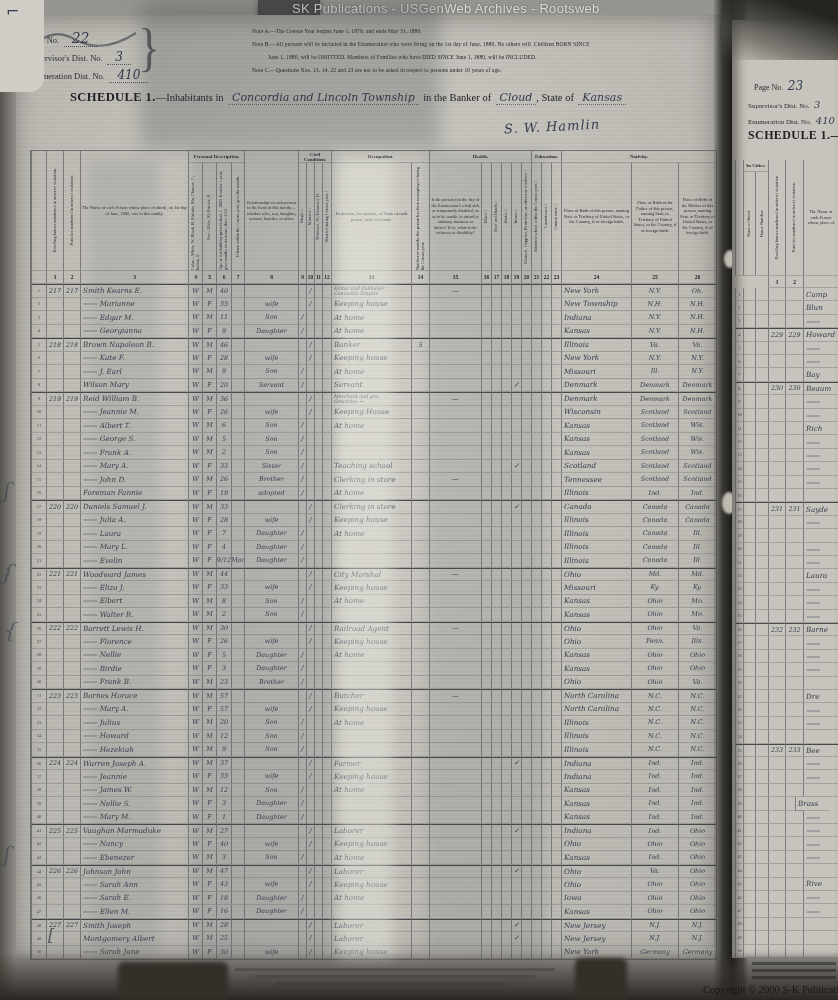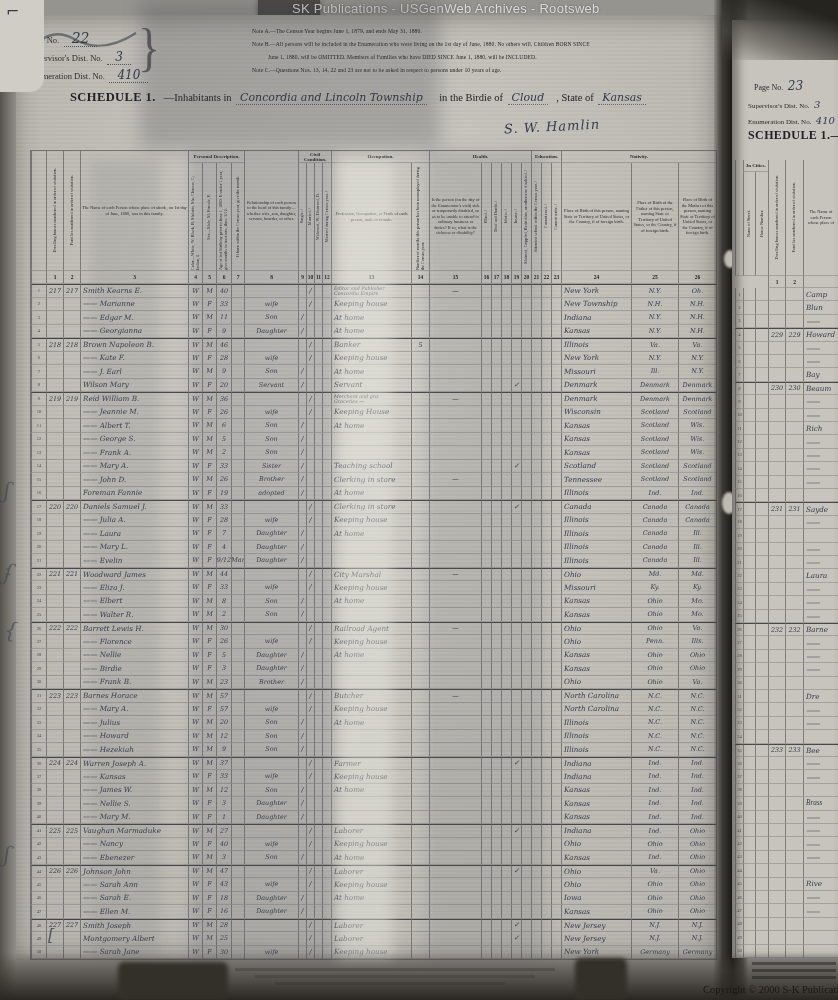--- a/index.html
+++ b/index.html
@@ -29,21 +29,21 @@
      box-shadow:inset 6px 0 10px rgba(40,38,34,.5);}
   .hw{font-family:"DejaVu Serif",serif;font-style:italic;color:#333a4d;}
   
   .hdr-line{position:absolute;white-space:nowrap;}
   .hdr-label{font-family:"Liberation Serif",serif;font-size:8.5px;color:#2c2b30;}
   .hdr-val{font-size:12px;border-bottom:1px dotted #55545a;padding:0 8px;}
   .brace{position:absolute;font-family:"Liberation Serif",serif;font-size:46px;color:#3a393f;opacity:.7;transform:scaleY(1.15);}
   .note{position:absolute;font-family:"Liberation Serif",serif;font-size:5.6px;color:#28272c;white-space:nowrap;letter-spacing:.1px;}
   .title-row{position:absolute;white-space:nowrap;}
   .t-big{font-family:"Liberation Serif",serif;font-weight:bold;font-size:12.5px;letter-spacing:.4px;color:#222127;}
-  .t-med{font-family:"Liberation Serif",serif;font-size:10.5px;color:#222127;margin-left:8px;}
+  .t-med{font-family:"Liberation Serif",serif;font-size:10.5px;color:#222127;}
   .t-hw{font-size:11px;border-bottom:1px dotted #66656b;padding:0 4px;white-space:nowrap;}
   .sig{position:absolute;font-size:13px;transform:rotate(-3deg);letter-spacing:1px;}
   
   .tbl{position:absolute;}
   .cell{position:absolute;box-sizing:border-box;border-left:1px solid rgba(58,58,66,.5);
         border-bottom:1px solid rgba(92,92,98,.32);overflow:hidden;}
   .gtitle{font-family:"Liberation Serif",serif;font-weight:bold;font-size:5px;color:#2a292e;
         display:flex;align-items:center;justify-content:center;text-align:center;}
   .hcell{display:flex;align-items:center;justify-content:center;}
   .vtxt{writing-mode:vertical-rl;transform:rotate(180deg);font-size:4.3px;line-height:1.1;
@@ -94,21 +94,21 @@
     <div class="brace" style="left:126px;top:6px;">}</div>
 
     <div class="note" style="left:240px;top:13px;">Note A.—The Census Year begins June 1, 1879, and ends May 31, 1880.</div>
     <div class="note" style="left:240px;top:26px;">Note B.—All persons will be included in the Enumeration who were living on the 1st day of June, 1880.  No others will.  Children BORN SINCE</div>
     <div class="note" style="left:256px;top:39px;">June 1, 1880, will be OMITTED.  Members of Families who have DIED SINCE June 1, 1880, will be INCLUDED.</div>
     <div class="note" style="left:240px;top:52px;">Note C.—Questions Nos. 13, 14, 22 and 23 are not to be asked in respect to persons under 10 years of age.</div>
 
     <div class="title-row" style="left:58px;top:72px;">
       <span class="t-big">SCHEDULE 1.</span><span class="t-med">—Inhabitants in</span>
       <span class="hw t-hw">Concordia and Lincoln Township</span>
-      <span class="t-med">in the Birdie of</span>
+      <span class="t-med">in the Banker of</span>
       <span class="hw t-hw" style="min-width:90px;">Cloud</span><span class="t-med">, State of</span>
       <span class="hw t-hw" style="min-width:70px;">Kansas</span>
     </div>
     <div class="sig hw" style="left:492px;top:104px;">S. W. Hamlin</div>
 
     <svg class="scribble" style="left:4px;top:6px;" width="130" height="48">
       <path d="M6 40 Q 30 2 58 18 T 120 12" stroke="rgba(47,51,64,.55)" stroke-width="2.2" fill="none"></path>
       <path d="M2 14 L 10 4 L 12 26" stroke="rgba(47,51,64,.6)" stroke-width="1.6" fill="none"></path>
     </svg>
   </div>
@@ -1200,21 +1200,21 @@
       <div class="cell hwc mark hh" style="left: 490px; top: 605.5px; width: 10px; height: 13.5px;"></div>
       <div class="cell hwc mark hh" style="left: 500px; top: 605.5px; width: 10px; height: 13.5px;"></div>
       <div class="cell hwc mark hh" style="left: 510px; top: 605.5px; width: 10px; height: 13.5px;"></div>
       <div class="cell hwc mark hh" style="left: 520px; top: 605.5px; width: 10px; height: 13.5px;"></div>
       <div class="cell hwc nm hh" style="left: 530px; top: 605.5px; width: 70px; height: 13.5px;">Indiana</div>
       <div class="cell hwc smc hh" style="left: 600px; top: 605.5px; width: 47px; height: 13.5px;">Ind.</div>
       <div class="cell hwc smc hh" style="left: 647px; top: 605.5px; width: 38px; height: 13.5px;">Ind.</div>
       <div class="cell lncell" style="left: 0px; top: 619px; width: 15px; height: 13.5px;">37</div>
       <div class="cell hwc smc" style="left: 15px; top: 619px; width: 17px; height: 13.5px;"></div>
       <div class="cell hwc smc" style="left: 32px; top: 619px; width: 17px; height: 13.5px;"></div>
-      <div class="cell hwc nm" style="left: 49px; top: 619px; width: 108px; height: 13.5px;">——  Kansas</div>
+      <div class="cell hwc nm" style="left: 49px; top: 619px; width: 108px; height: 13.5px;">——  Jeannie</div>
       <div class="cell hwc smc" style="left: 157px; top: 619px; width: 14px; height: 13.5px;">W</div>
       <div class="cell hwc smc" style="left: 171px; top: 619px; width: 14px; height: 13.5px;">F</div>
       <div class="cell hwc smc" style="left: 185px; top: 619px; width: 15px; height: 13.5px;">33</div>
       <div class="cell hwc smc" style="left: 200px; top: 619px; width: 13px; height: 13.5px;"></div>
       <div class="cell hwc smc" style="left: 213px; top: 619px; width: 54px; height: 13.5px;">wife</div>
       <div class="cell hwc mark" style="left: 267px; top: 619px; width: 8px; height: 13.5px;"></div>
       <div class="cell hwc mark" style="left: 275px; top: 619px; width: 8px; height: 13.5px;">∕</div>
       <div class="cell hwc mark" style="left: 283px; top: 619px; width: 8px; height: 13.5px;"></div>
       <div class="cell hwc mark" style="left: 291px; top: 619px; width: 9px; height: 13.5px;"></div>
       <div class="cell hwc nm" style="left: 300px; top: 619px; width: 80px; height: 13.5px;">Keeping house</div>
@@ -1852,21 +1852,21 @@
       <div class="cell " style="left: 8px; top: 623.8px; width: 12px; height: 13.4px;"></div>
       <div class="cell " style="left: 20px; top: 623.8px; width: 13px; height: 13.4px;"></div>
       <div class="cell hwc smc" style="left: 33px; top: 623.8px; width: 17px; height: 13.4px;"></div>
       <div class="cell hwc smc" style="left: 50px; top: 623.8px; width: 18px; height: 13.4px;"></div>
       <div class="cell hwc nm" style="left: 68px; top: 623.8px; width: 35px; height: 13.4px;"></div>
       <div class="cell lncell" style="left: 0px; top: 637.2px; width: 8px; height: 13.4px;">39</div>
       <div class="cell " style="left: 8px; top: 637.2px; width: 12px; height: 13.4px;"></div>
       <div class="cell " style="left: 20px; top: 637.2px; width: 13px; height: 13.4px;"></div>
       <div class="cell hwc smc" style="left: 33px; top: 637.2px; width: 17px; height: 13.4px;"></div>
       <div class="cell hwc smc" style="left: 50px; top: 637.2px; width: 18px; height: 13.4px;"></div>
-      <div class="cell hwc nm" style="left: 68px; top: 637.2px; width: 35px; height: 13.4px; font-family: Liberation Serif, serif;">Brass</div>
+      <div class="cell hwc nm" style="left: 60px; top: 637.2px; width: 35px; height: 13.4px;">Brass</div>
       <div class="cell lncell" style="left: 0px; top: 650.6px; width: 8px; height: 13.4px;">40</div>
       <div class="cell " style="left: 8px; top: 650.6px; width: 12px; height: 13.4px;"></div>
       <div class="cell " style="left: 20px; top: 650.6px; width: 13px; height: 13.4px;"></div>
       <div class="cell hwc smc" style="left: 33px; top: 650.6px; width: 17px; height: 13.4px;"></div>
       <div class="cell hwc smc" style="left: 50px; top: 650.6px; width: 18px; height: 13.4px;"></div>
       <div class="cell hwc nm" style="left: 68px; top: 650.6px; width: 35px; height: 13.4px;">⸺</div>
       <div class="cell lncell" style="left: 0px; top: 664px; width: 8px; height: 13.4px;">41</div>
       <div class="cell " style="left: 8px; top: 664px; width: 12px; height: 13.4px;"></div>
       <div class="cell " style="left: 20px; top: 664px; width: 13px; height: 13.4px;"></div>
       <div class="cell hwc smc" style="left: 33px; top: 664px; width: 17px; height: 13.4px;"></div>

